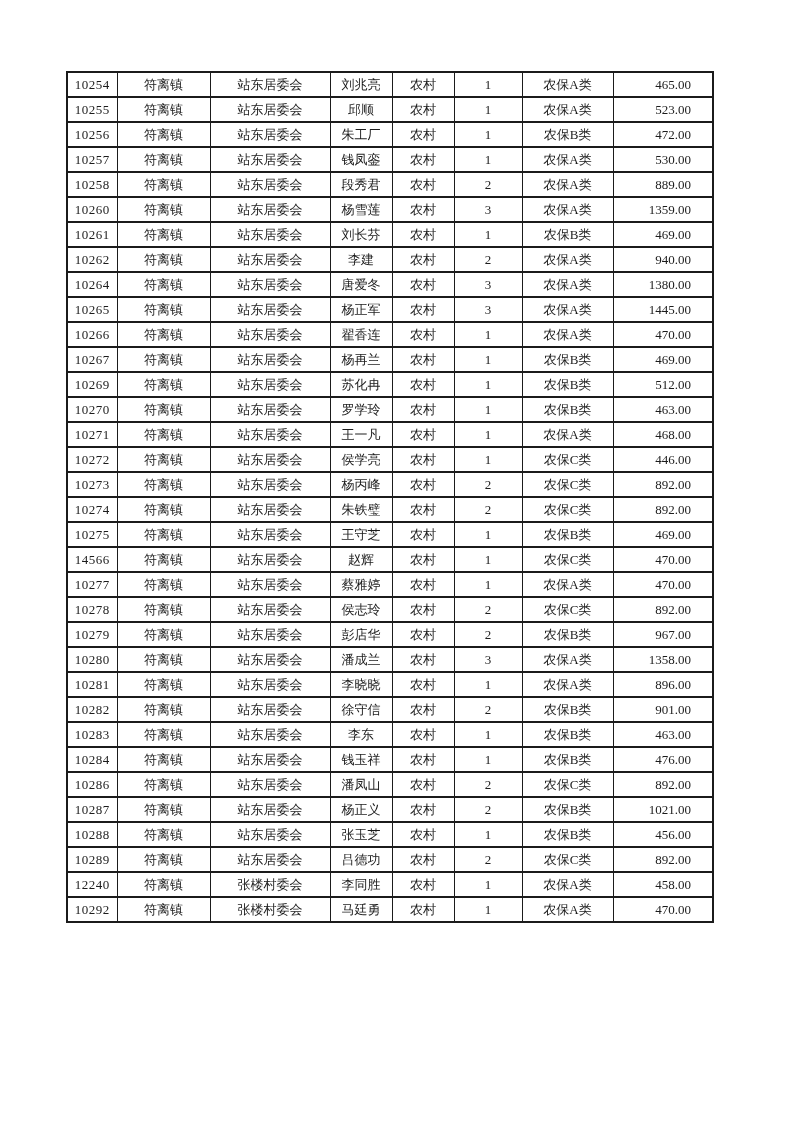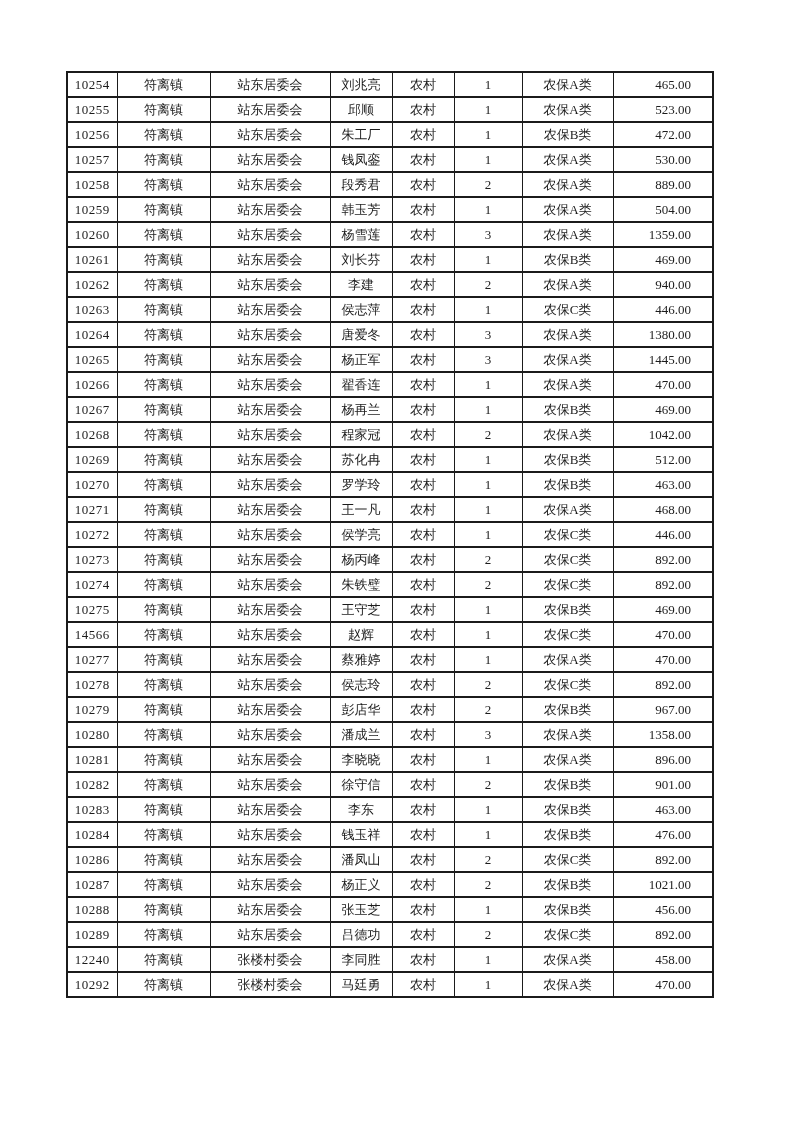--- a/index.html
+++ b/index.html
@@ -114,30 +114,20 @@
           <td class="col-id">10258</td>
           <td class="col-town">符离镇</td>
           <td class="col-committee">站东居委会</td>
           <td class="col-name">段秀君</td>
           <td class="col-residence">农村</td>
           <td class="col-count">2</td>
           <td class="col-category">农保A类</td>
           <td class="col-amount">889.00</td>
         </tr>
         <tr>
-          <td class="col-id">10259</td>
-          <td class="col-town">符离镇</td>
-          <td class="col-committee">站东居委会</td>
-          <td class="col-name">韩玉芳</td>
-          <td class="col-residence">农村</td>
-          <td class="col-count">1</td>
-          <td class="col-category">农保A类</td>
-          <td class="col-amount">504.00</td>
-        </tr>
-        <tr>
           <td class="col-id">10260</td>
           <td class="col-town">符离镇</td>
           <td class="col-committee">站东居委会</td>
           <td class="col-name">杨雪莲</td>
           <td class="col-residence">农村</td>
           <td class="col-count">3</td>
           <td class="col-category">农保A类</td>
           <td class="col-amount">1359.00</td>
         </tr>
         <tr>
@@ -154,30 +144,20 @@
           <td class="col-id">10262</td>
           <td class="col-town">符离镇</td>
           <td class="col-committee">站东居委会</td>
           <td class="col-name">李建</td>
           <td class="col-residence">农村</td>
           <td class="col-count">2</td>
           <td class="col-category">农保A类</td>
           <td class="col-amount">940.00</td>
         </tr>
         <tr>
-          <td class="col-id">10263</td>
-          <td class="col-town">符离镇</td>
-          <td class="col-committee">站东居委会</td>
-          <td class="col-name">侯志萍</td>
-          <td class="col-residence">农村</td>
-          <td class="col-count">1</td>
-          <td class="col-category">农保C类</td>
-          <td class="col-amount">446.00</td>
-        </tr>
-        <tr>
           <td class="col-id">10264</td>
           <td class="col-town">符离镇</td>
           <td class="col-committee">站东居委会</td>
           <td class="col-name">唐爱冬</td>
           <td class="col-residence">农村</td>
           <td class="col-count">3</td>
           <td class="col-category">农保A类</td>
           <td class="col-amount">1380.00</td>
         </tr>
         <tr>
@@ -202,30 +182,20 @@
         </tr>
         <tr>
           <td class="col-id">10267</td>
           <td class="col-town">符离镇</td>
           <td class="col-committee">站东居委会</td>
           <td class="col-name">杨再兰</td>
           <td class="col-residence">农村</td>
           <td class="col-count">1</td>
           <td class="col-category">农保B类</td>
           <td class="col-amount">469.00</td>
-        </tr>
-        <tr>
-          <td class="col-id">10268</td>
-          <td class="col-town">符离镇</td>
-          <td class="col-committee">站东居委会</td>
-          <td class="col-name">程家冠</td>
-          <td class="col-residence">农村</td>
-          <td class="col-count">2</td>
-          <td class="col-category">农保A类</td>
-          <td class="col-amount">1042.00</td>
         </tr>
         <tr>
           <td class="col-id">10269</td>
           <td class="col-town">符离镇</td>
           <td class="col-committee">站东居委会</td>
           <td class="col-name">苏化冉</td>
           <td class="col-residence">农村</td>
           <td class="col-count">1</td>
           <td class="col-category">农保B类</td>
           <td class="col-amount">512.00</td>

